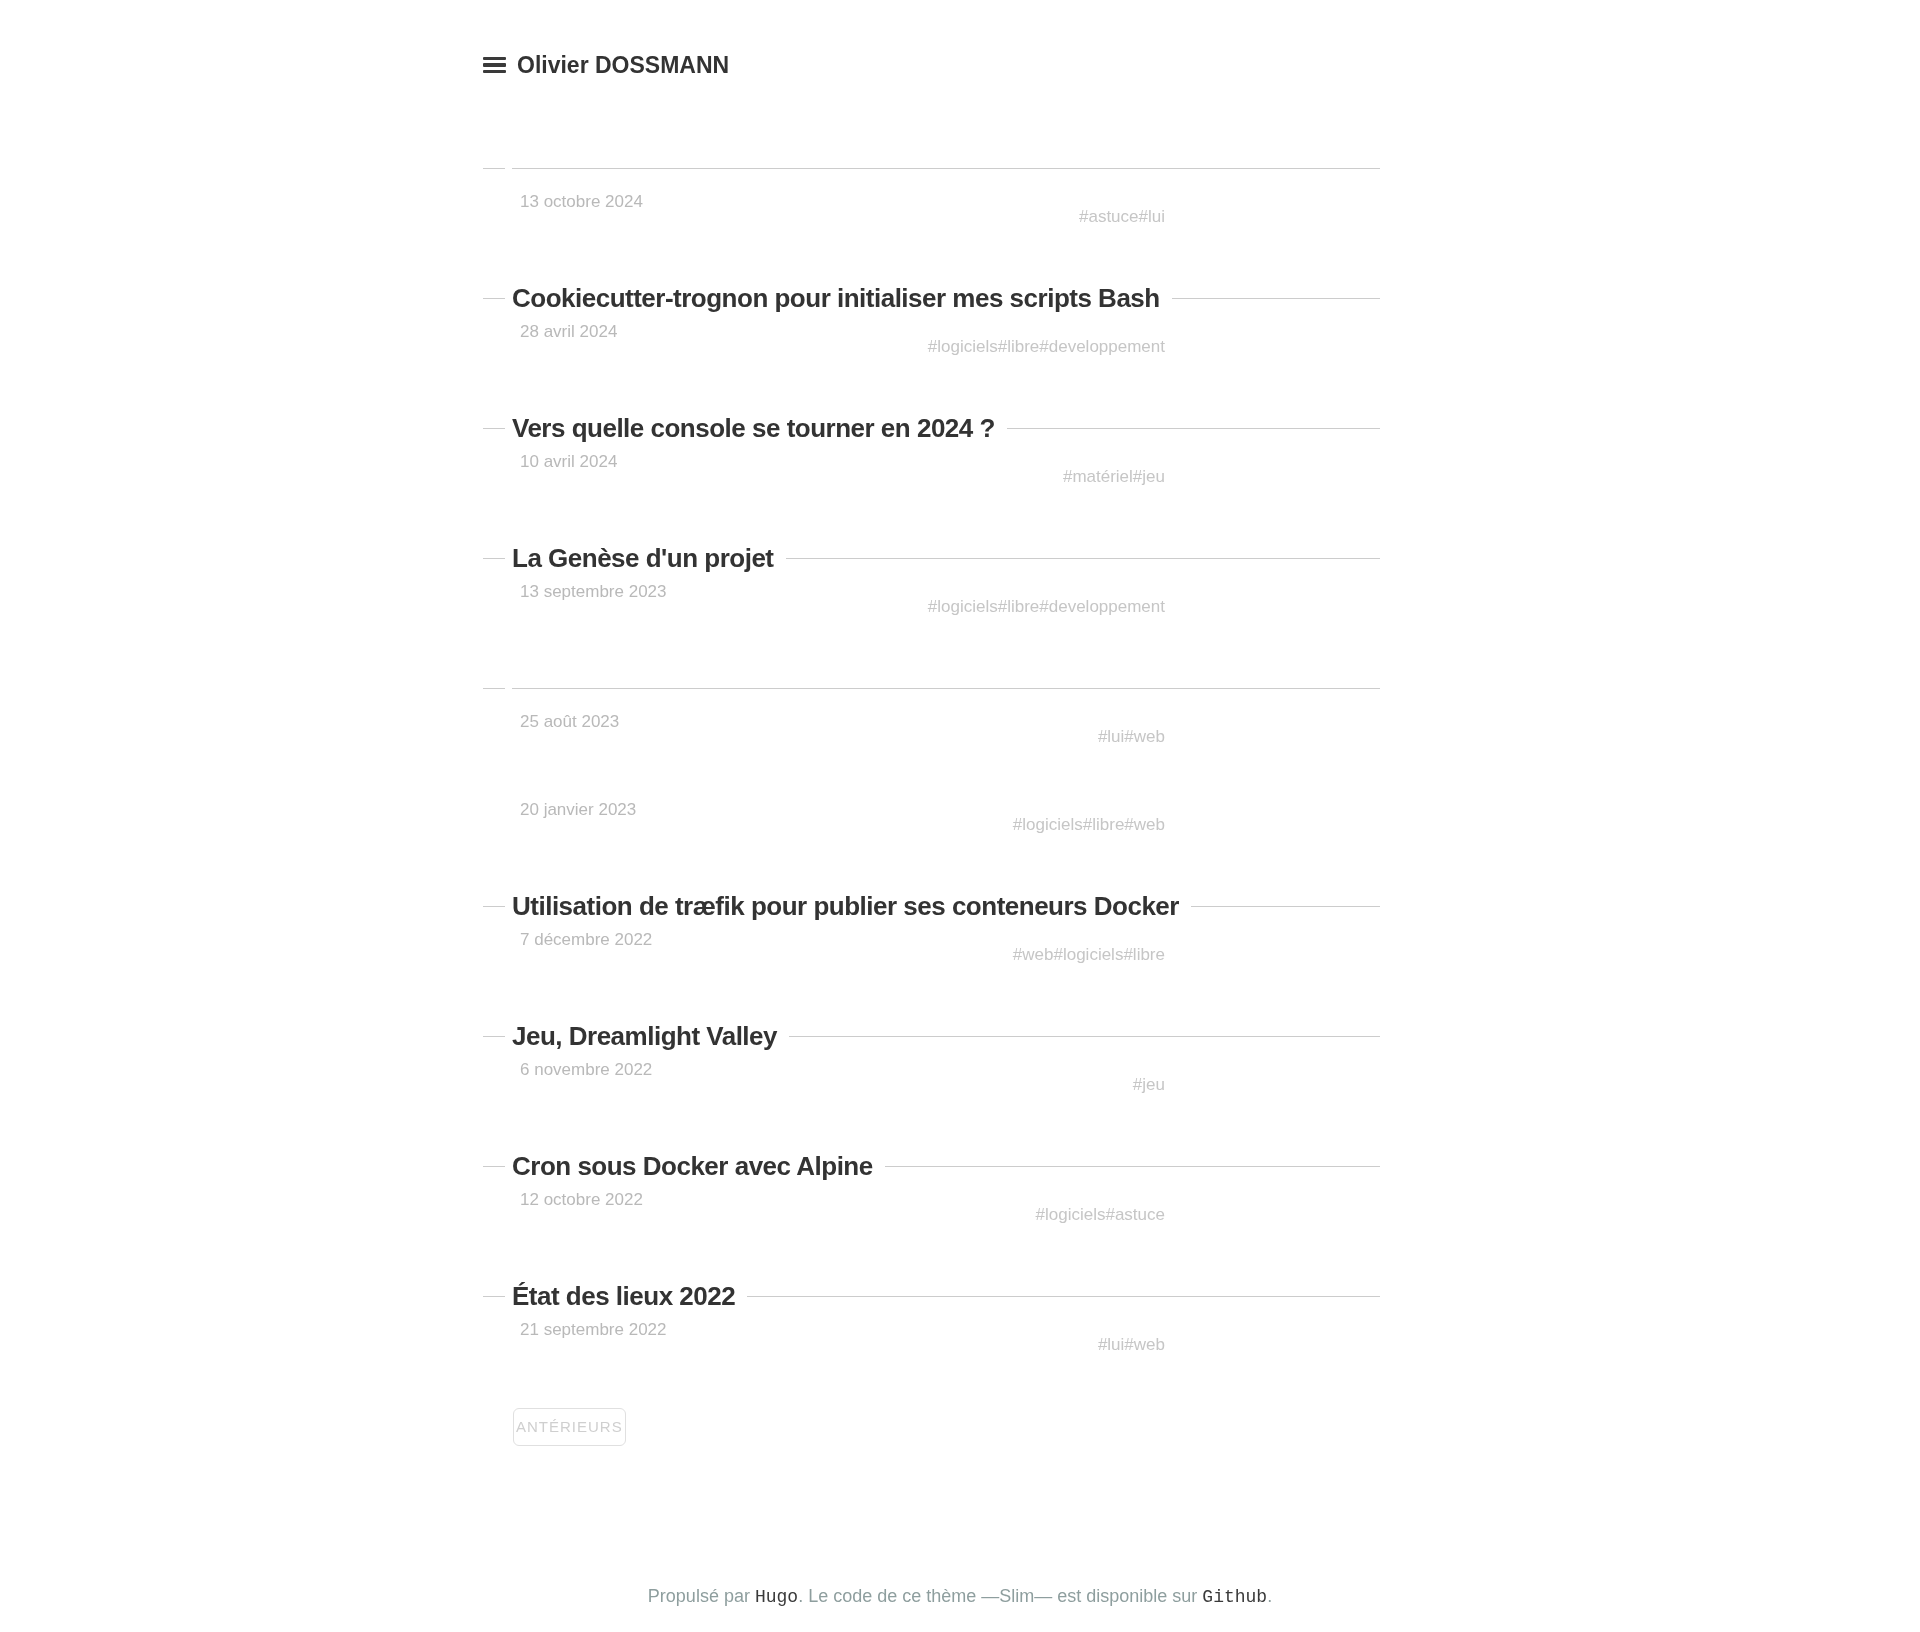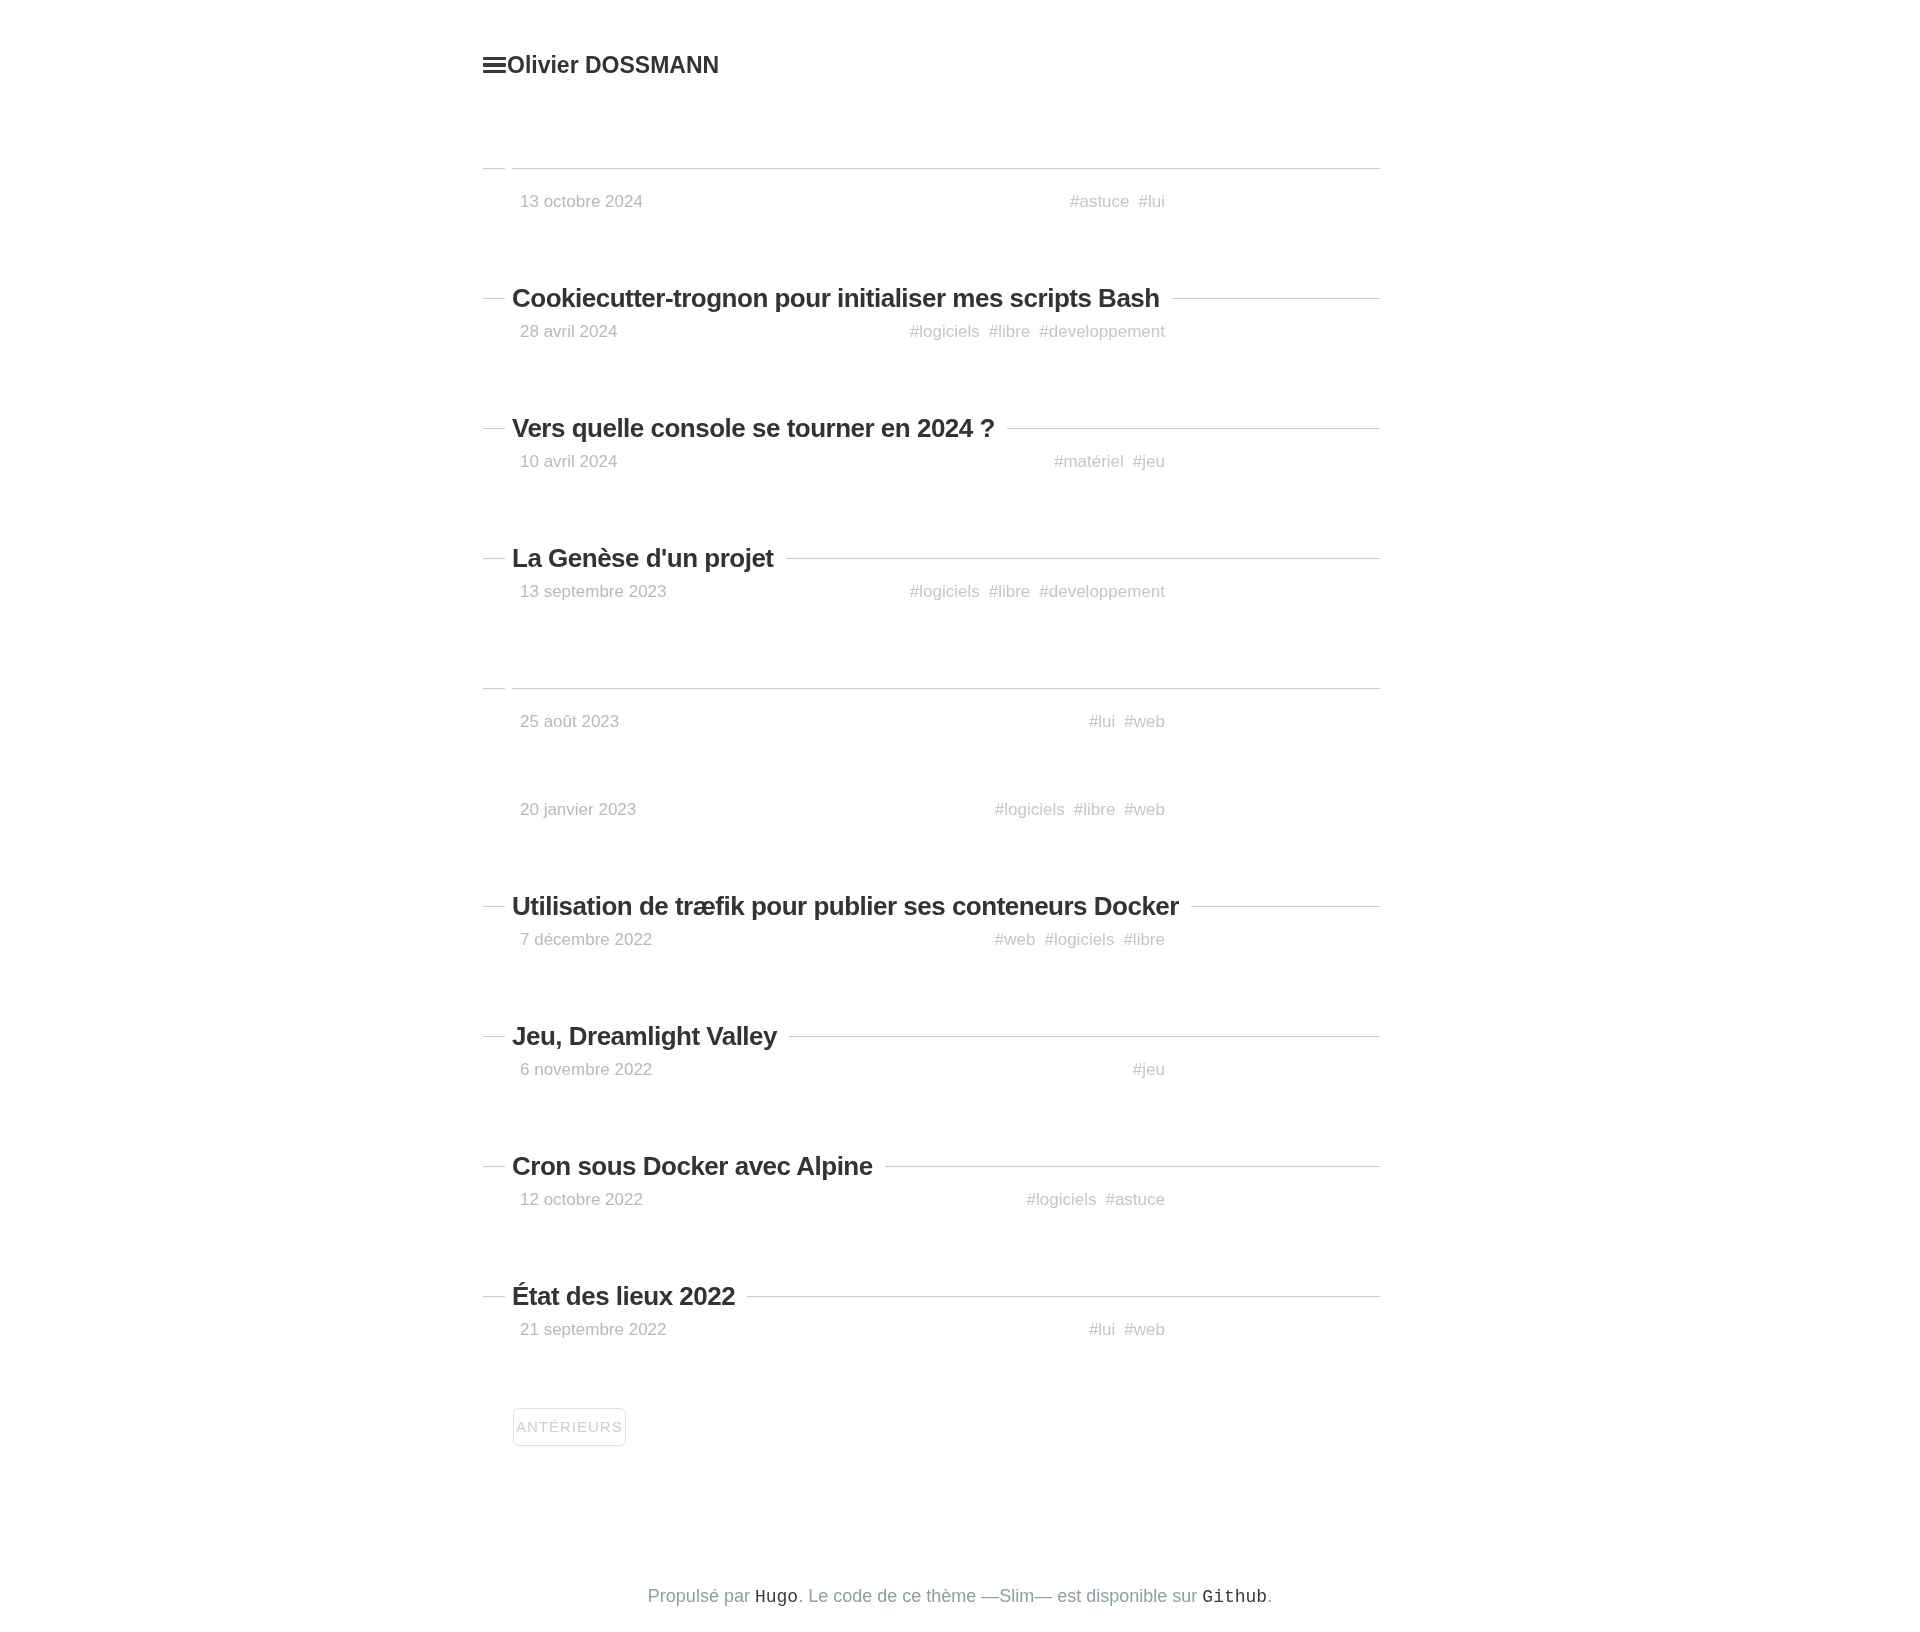--- a/index.html
+++ b/index.html
@@ -18,21 +18,21 @@
   .container {
     width: 897px;
     margin-left: 483px;
     padding-top: 50px;
   }
 
   
   .site-header {
     display: flex;
     align-items: center;
-    gap: 1px;
+    gap: 11px;
     height: 30px;
     margin-bottom: 70px;
   }
   .menu-btn {
     background: none;
     border: none;
     padding: 0;
     width: 23px;
     height: 17px;
     display: flex;
@@ -91,23 +91,23 @@
     align-items: baseline;
     margin-top: 6px;
     margin-left: 37px;
     margin-right: 215px;
     height: 22px;
     font-size: 17px;
   }
   .post-date { color: #b9b9b9; white-space: nowrap; }
   .post-tags {
     display: flex;
-    gap: 9px;
+    gap: 0;
     position: relative;
-    top: 0;
+    top: 15px;
   }
   .tag {
     color: #c6c6c6;
     text-decoration: none;
     cursor: pointer;
     white-space: nowrap;
   }
 
   
   .pagination { margin-top: 48px; margin-left: 30px; }

